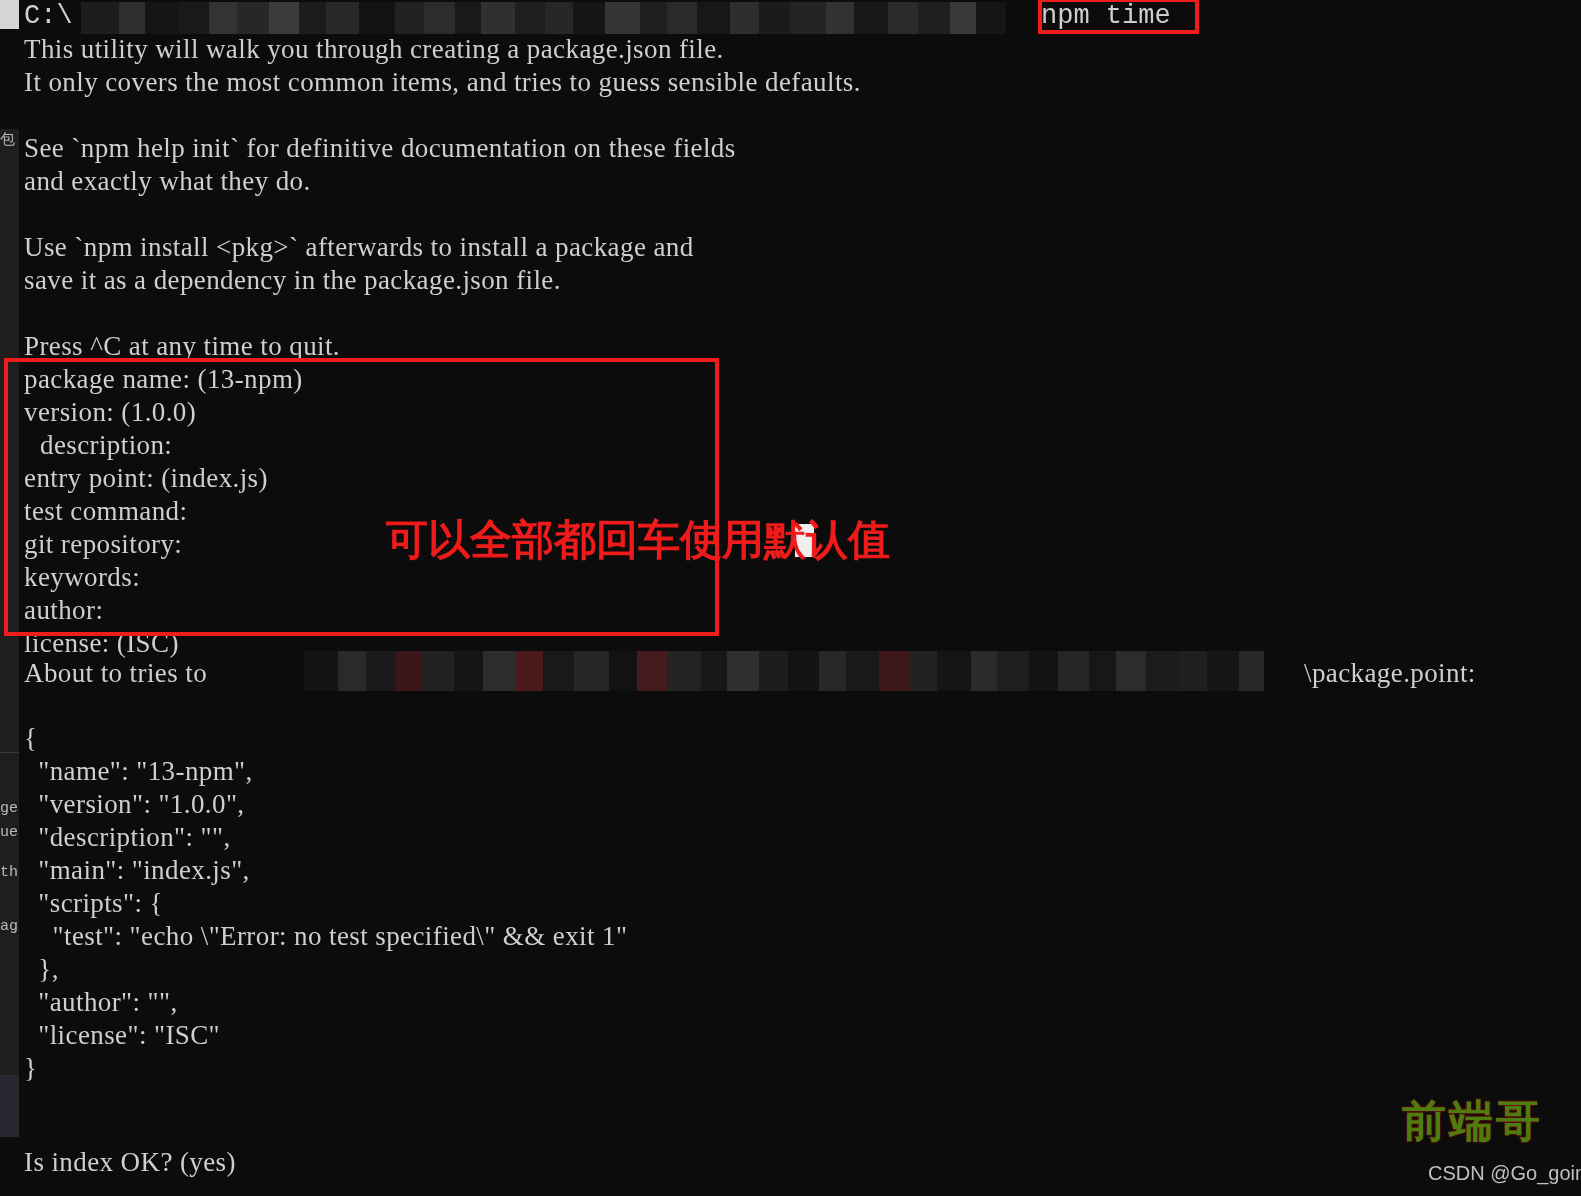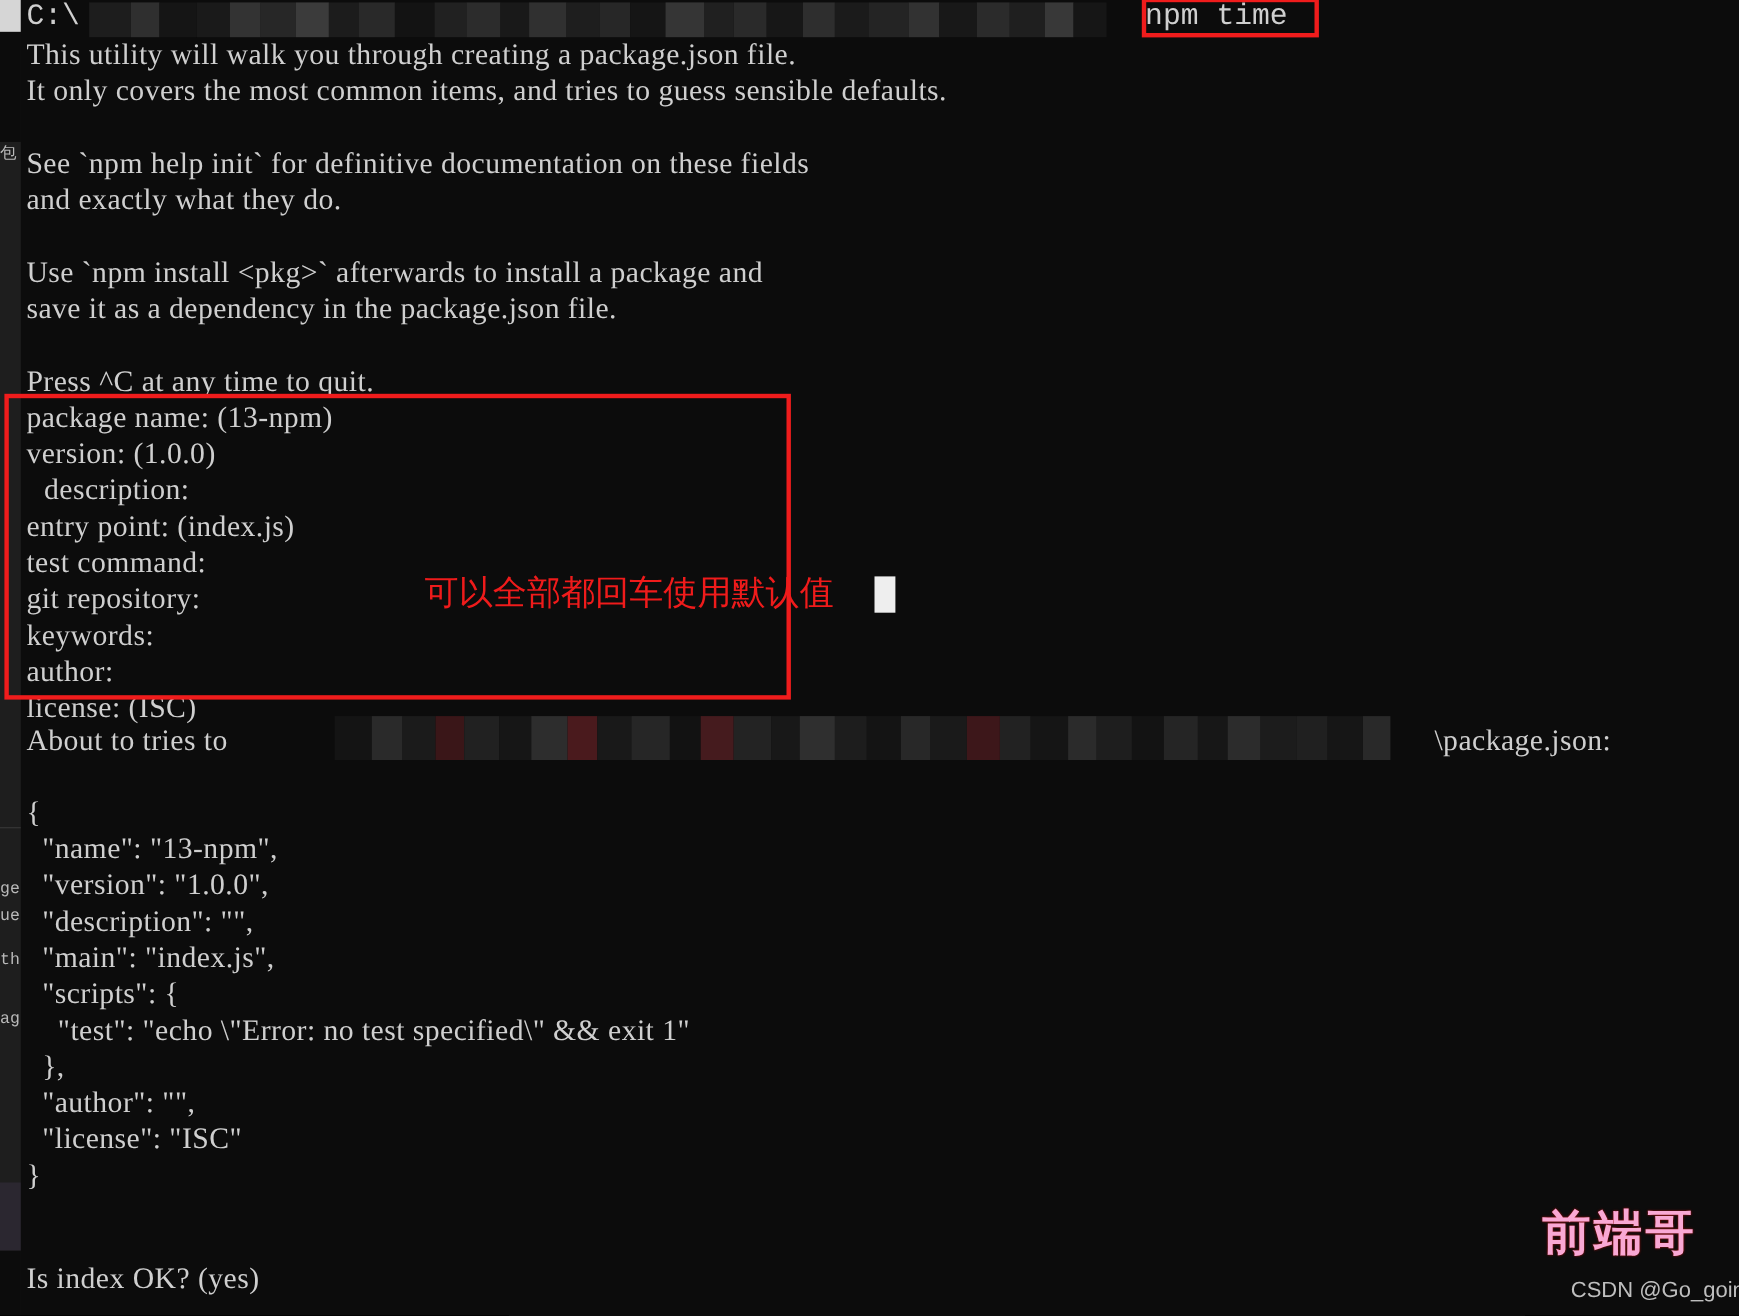--- a/index.html
+++ b/index.html
@@ -102,39 +102,39 @@
   
   .redbox {
     position: absolute;
     border: 4px solid #f01c1c;
     box-sizing: border-box;
     pointer-events: none;
   }
   .annot-cn {
     position: absolute;
     color: #ef1b1b;
-    font-size: 31px;
+    font-size: 42px;
     line-height: 33px;
     font-family: "DejaVu Sans", "Liberation Sans", sans-serif;
     white-space: nowrap;
-    font-weight: 400;
+    font-weight: 700;
   }
 
   
   .cursor {
     position: absolute;
     background: #eeeeee;
     width: 19px;
     height: 33px;
   }
 
   
   .wm-cn {
     position: absolute;
-    color: #f9a8d4;
+    color: #4d7c0f;
     font-size: 44px;
     line-height: 46px;
     font-family: "DejaVu Sans", "Liberation Sans", sans-serif;
     font-weight: 700;
     white-space: nowrap;
     letter-spacing: 3px;
     text-shadow: 0 0 2px #c01010;
   }
   .wm-sub {
     position: absolute;
@@ -249,21 +249,21 @@
         <i style="width:32px;background:#1e1e1e"></i>
       <i style="width:29px;background:#131313"></i>
         <i style="width:31px;background:#252525"></i>
       <i style="width:27px;background:#171717"></i>
         <i style="width:30px;background:#2c2c2c"></i>
       <i style="width:33px;background:#1c1c1c"></i>
         <i style="width:28px;background:#202020"></i>
       <i style="width:32px;background:#161616"></i>
         <i style="width:25px;background:#292929"></i>
     </div>
-    <div class="line" style="left:1285px;top:657px;">\package.json:</div>
+    <div class="line" style="left:1285px;top:657px;">\package.point:</div>
 
     <div class="line" style="top:722px;">{</div>
     <div class="line" style="top:755px;">  "name": "13-npm",</div>
     <div class="line" style="top:788px;">  "version": "1.0.0",</div>
     <div class="line" style="top:821px;">  "description": "",</div>
     <div class="line" style="top:854px;">  "main": "index.js",</div>
     <div class="line" style="top:887px;">  "scripts": {</div>
     <div class="line" style="top:920px;">    "test": "echo \"Error: no test specified\" &amp;&amp; exit 1"</div>
     <div class="line" style="top:953px;">  },</div>
     <div class="line" style="top:986px;">  "author": "",</div>

